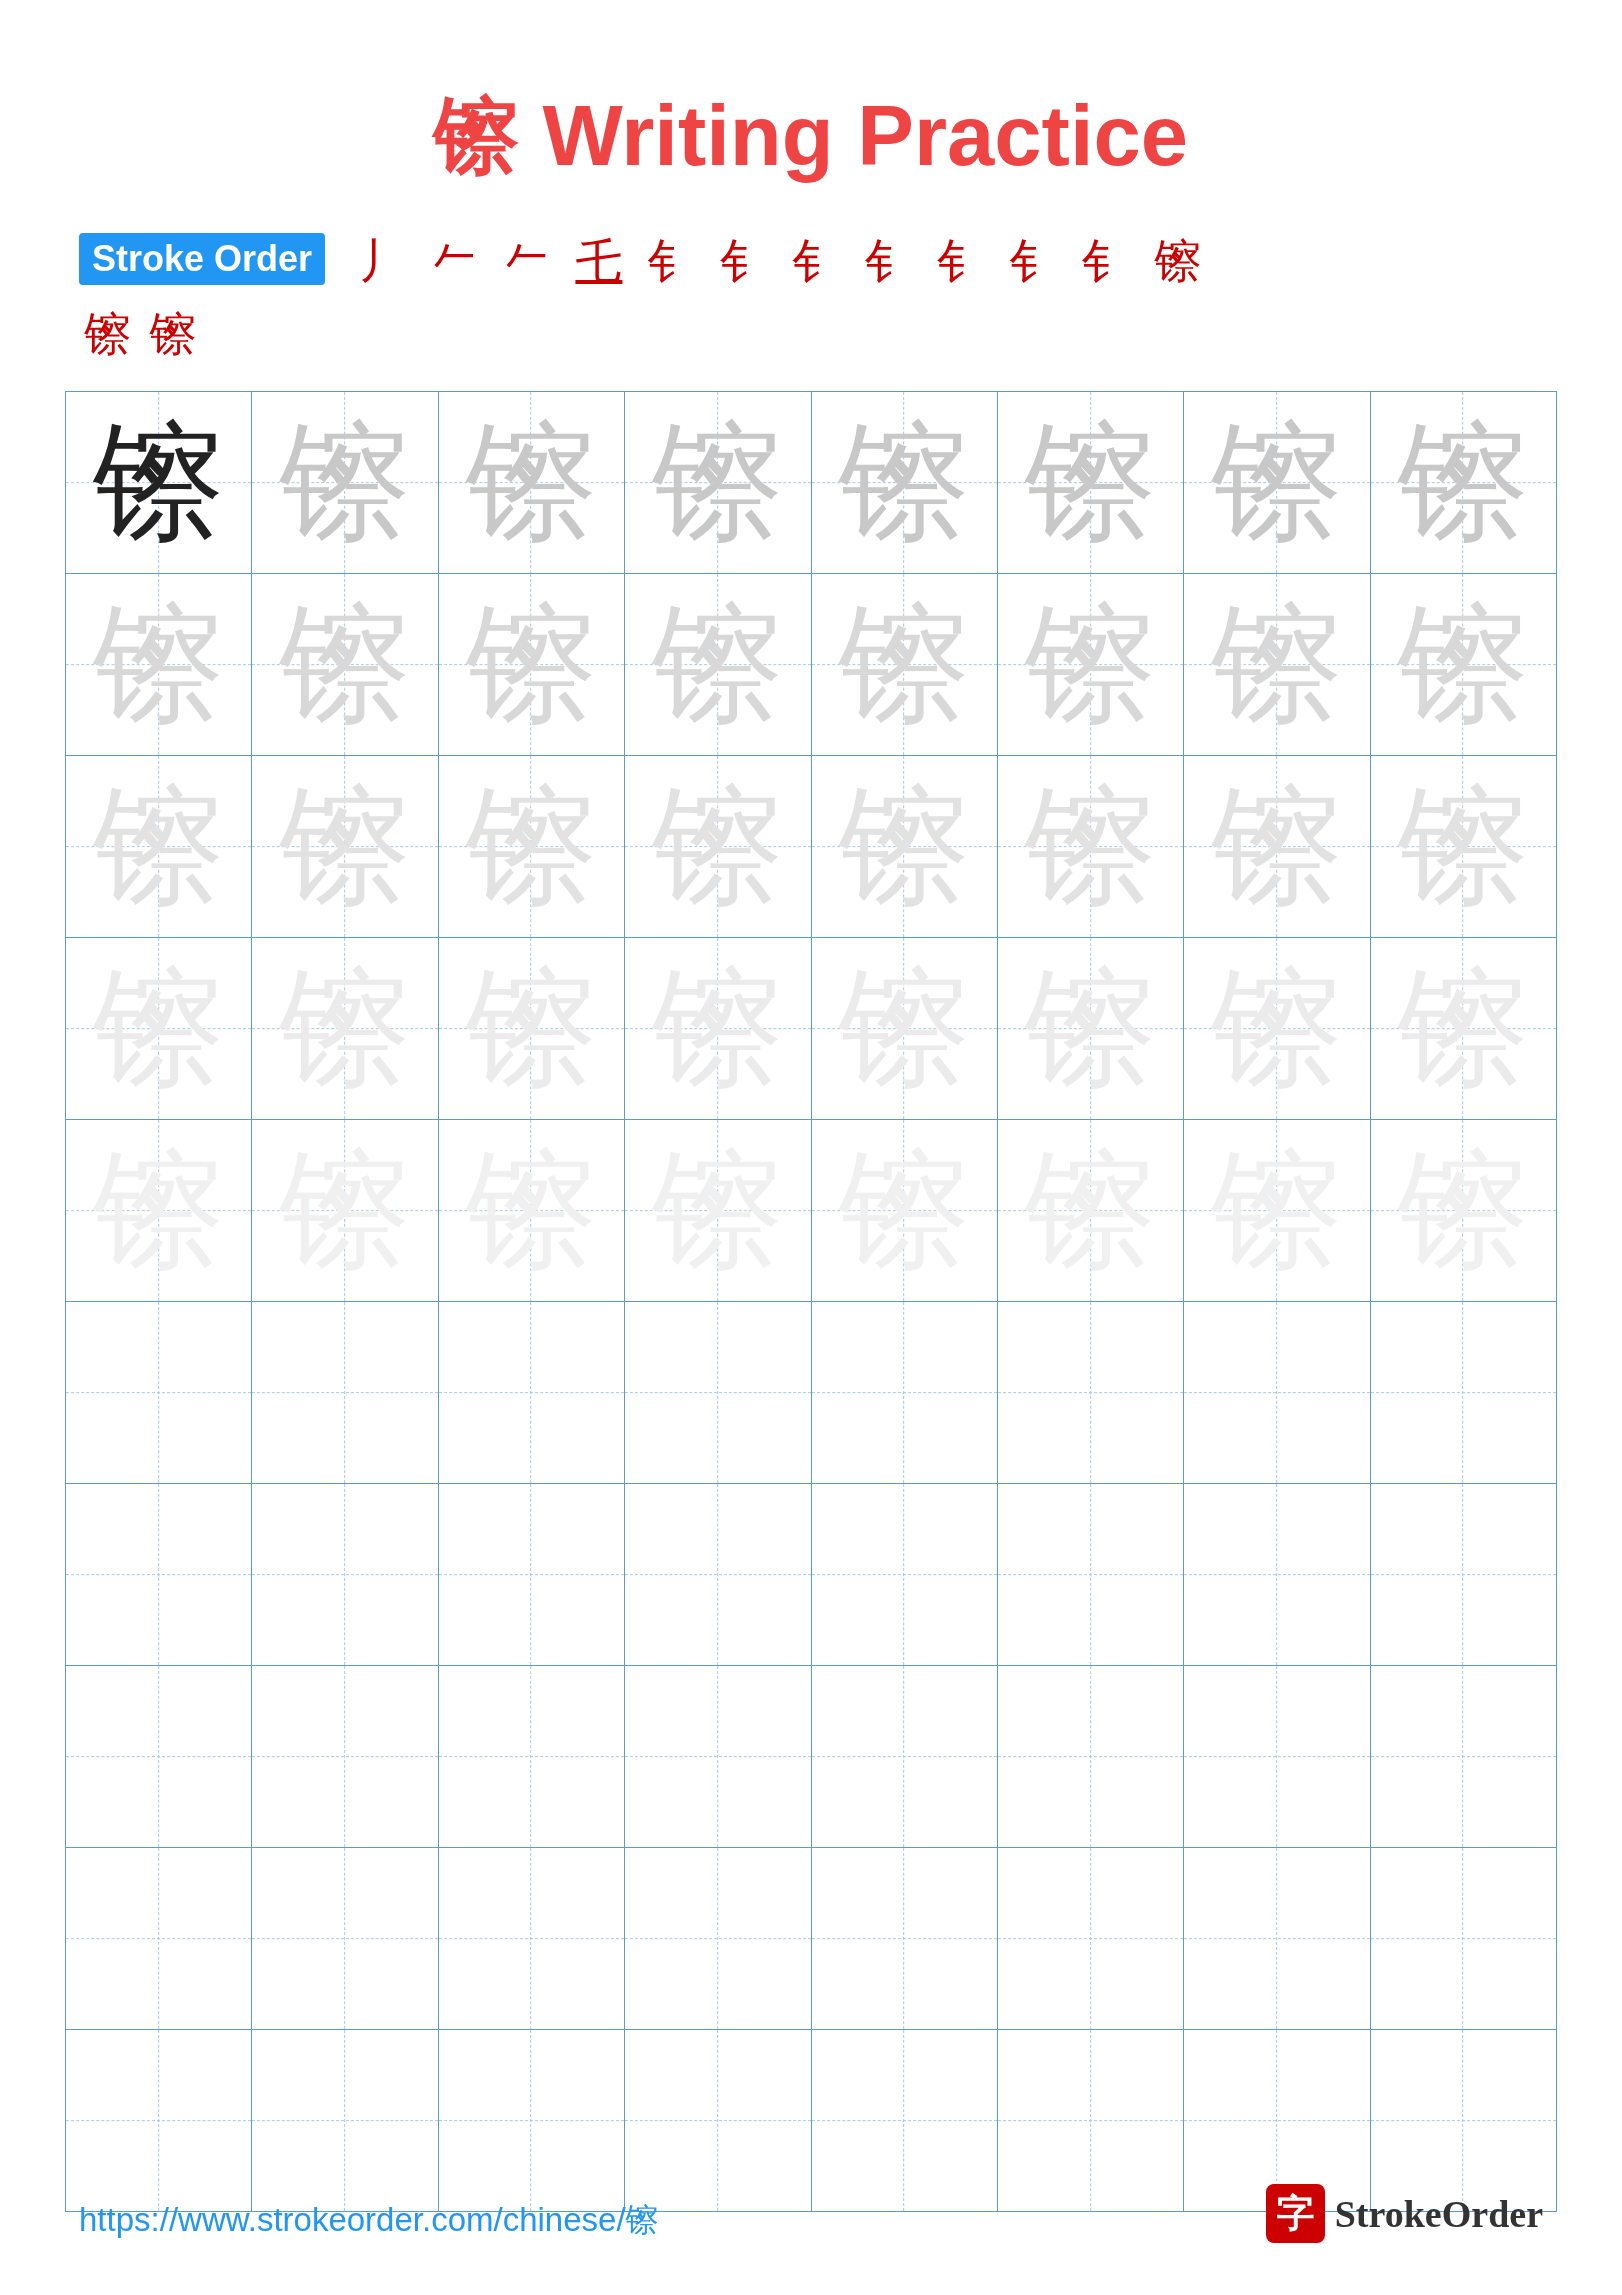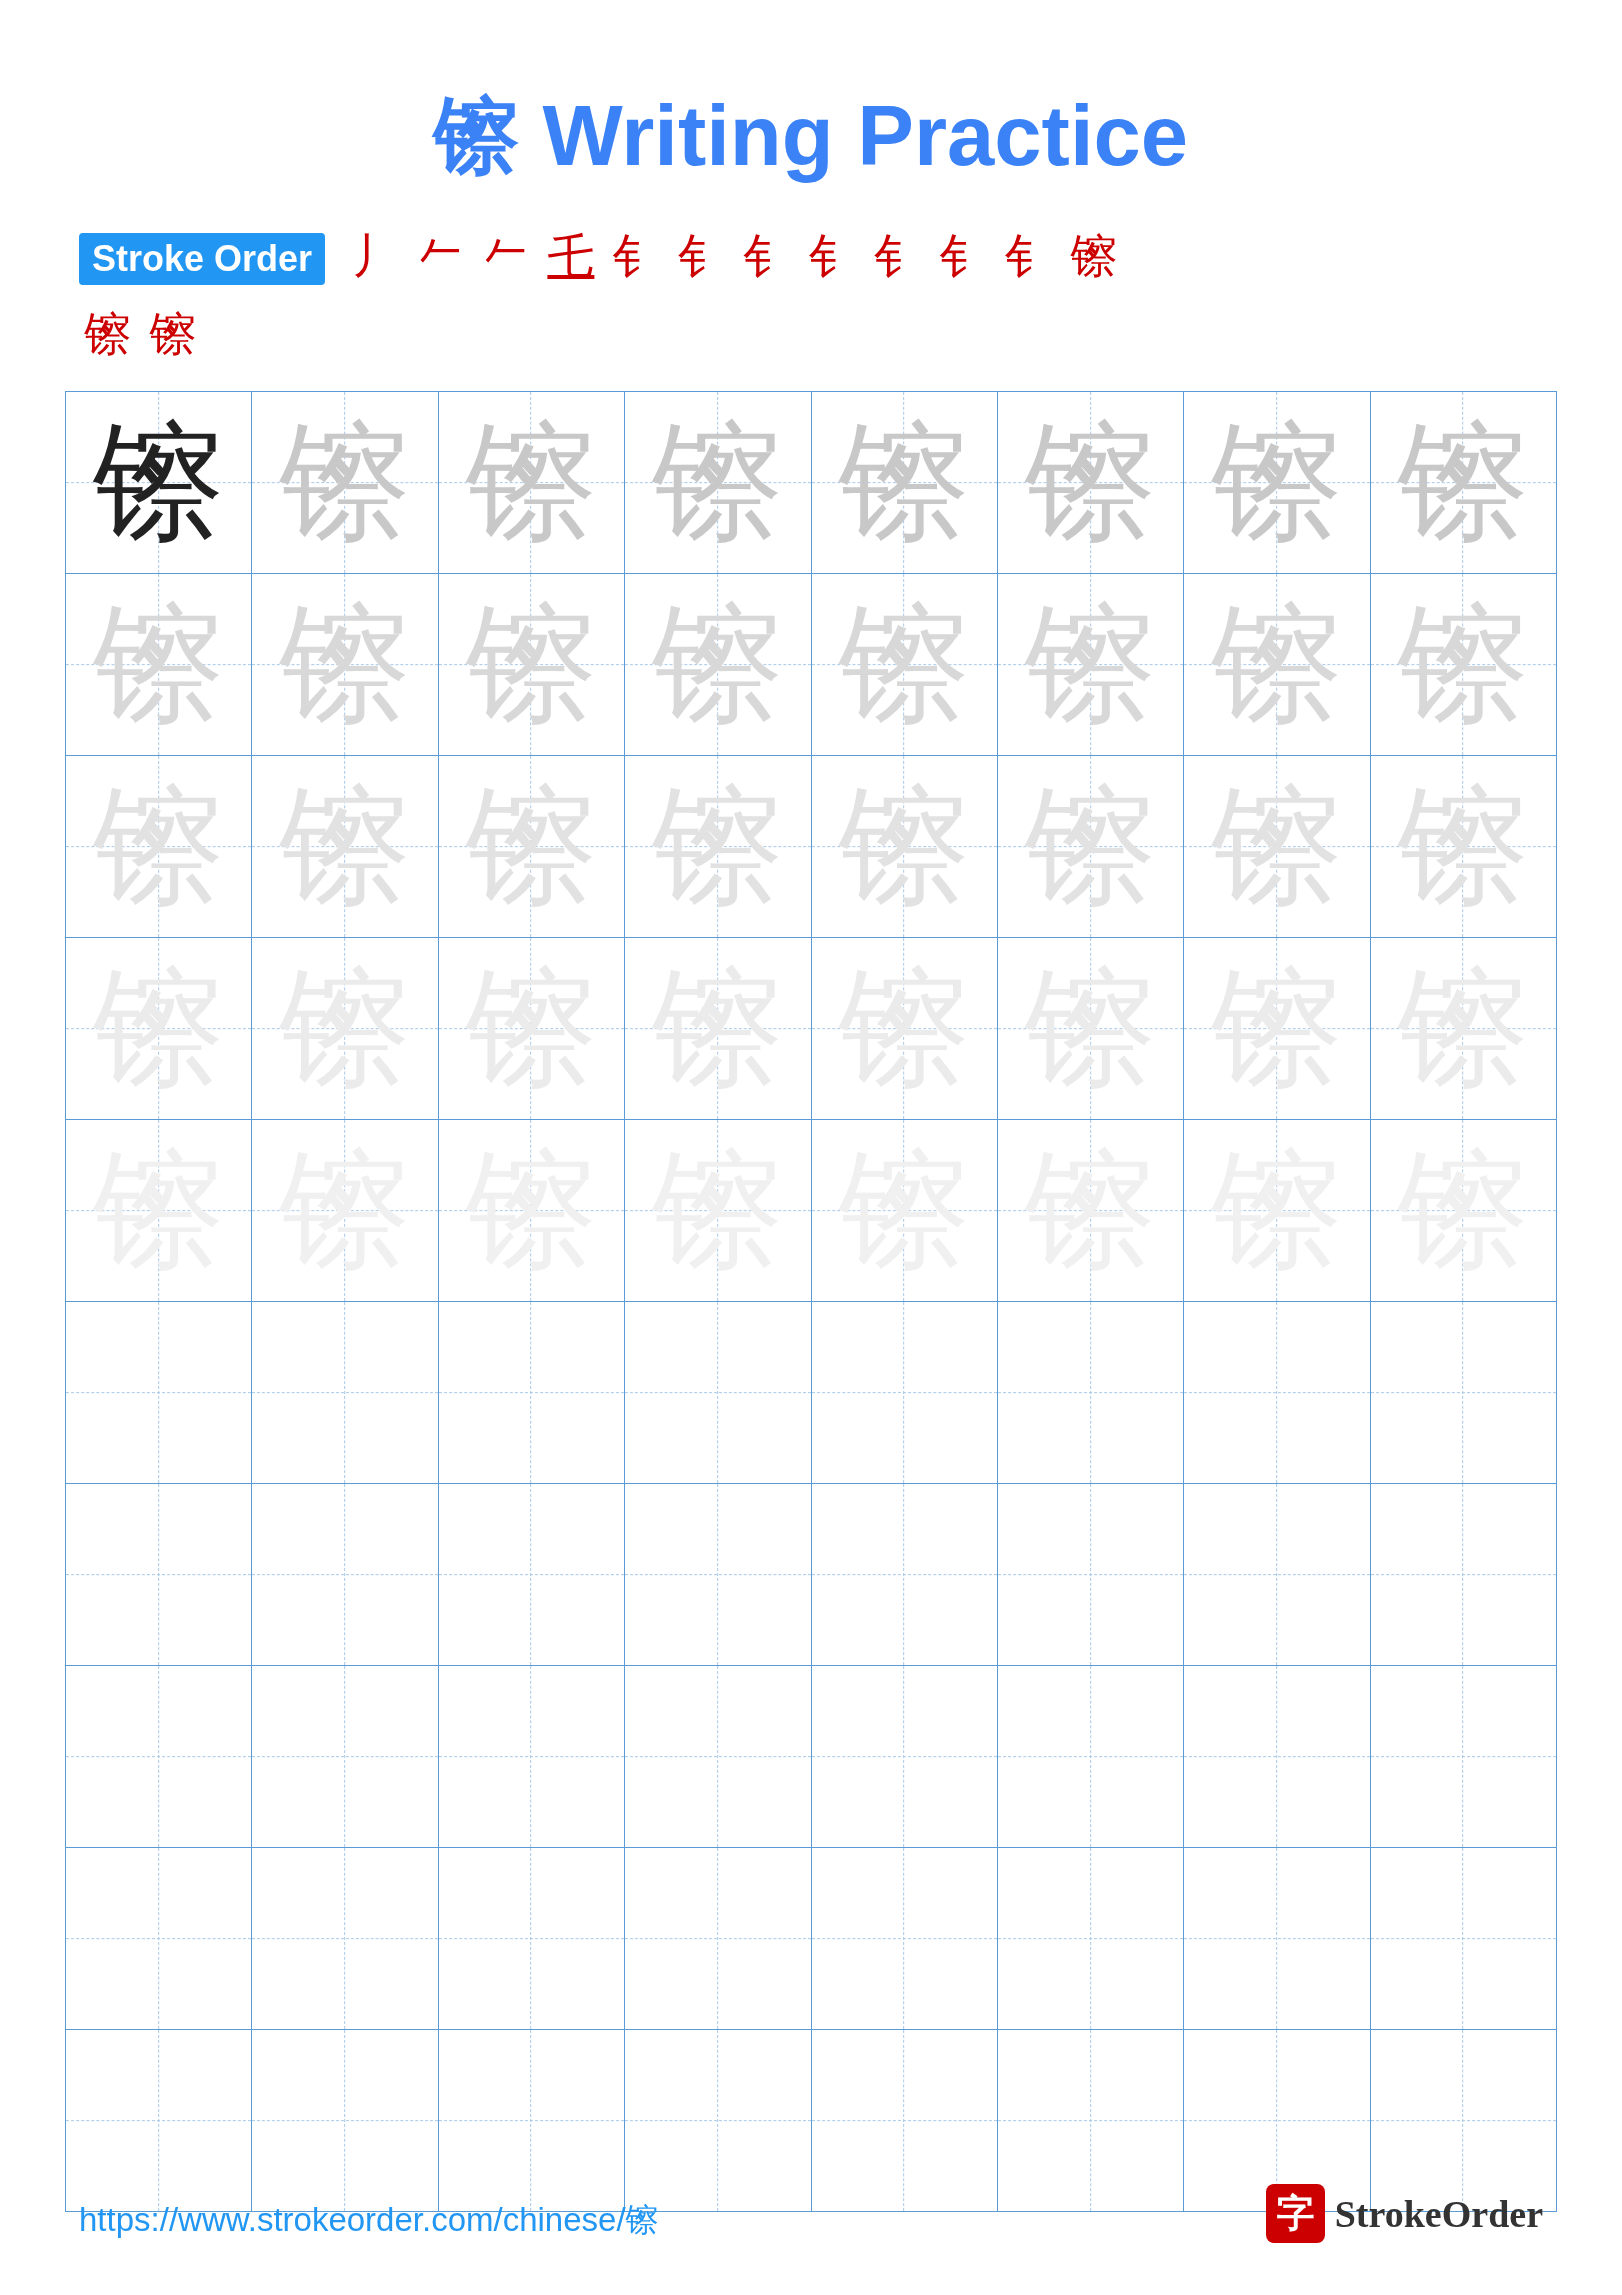--- a/index.html
+++ b/index.html
@@ -12,31 +12,31 @@
       position: relative;
       overflow: hidden;
     }
 
     .page-title {
       text-align: center;
       padding-top: 79px;
       padding-bottom: 39px;
       font-size: 85px;
       font-weight: bold;
-      color: #3b82f6;
+      color: #ef4444;
       font-family: Arial, sans-serif;
     }
 
     .stroke-order-section {
       display: flex;
       flex-wrap: wrap;
-      align-items: flex-start;
+      align-items: flex-end;
       padding: 0 79px;
       margin-bottom: 26px;
-      gap: 8px;
+      gap: 15px;
     }
 
     .stroke-order-badge {
       background: #2196F3;
       color: white;
       font-size: 36px;
       font-family: Arial, sans-serif;
       font-weight: bold;
       padding: 5.2px 13px;
       border-radius: 3.9px;

